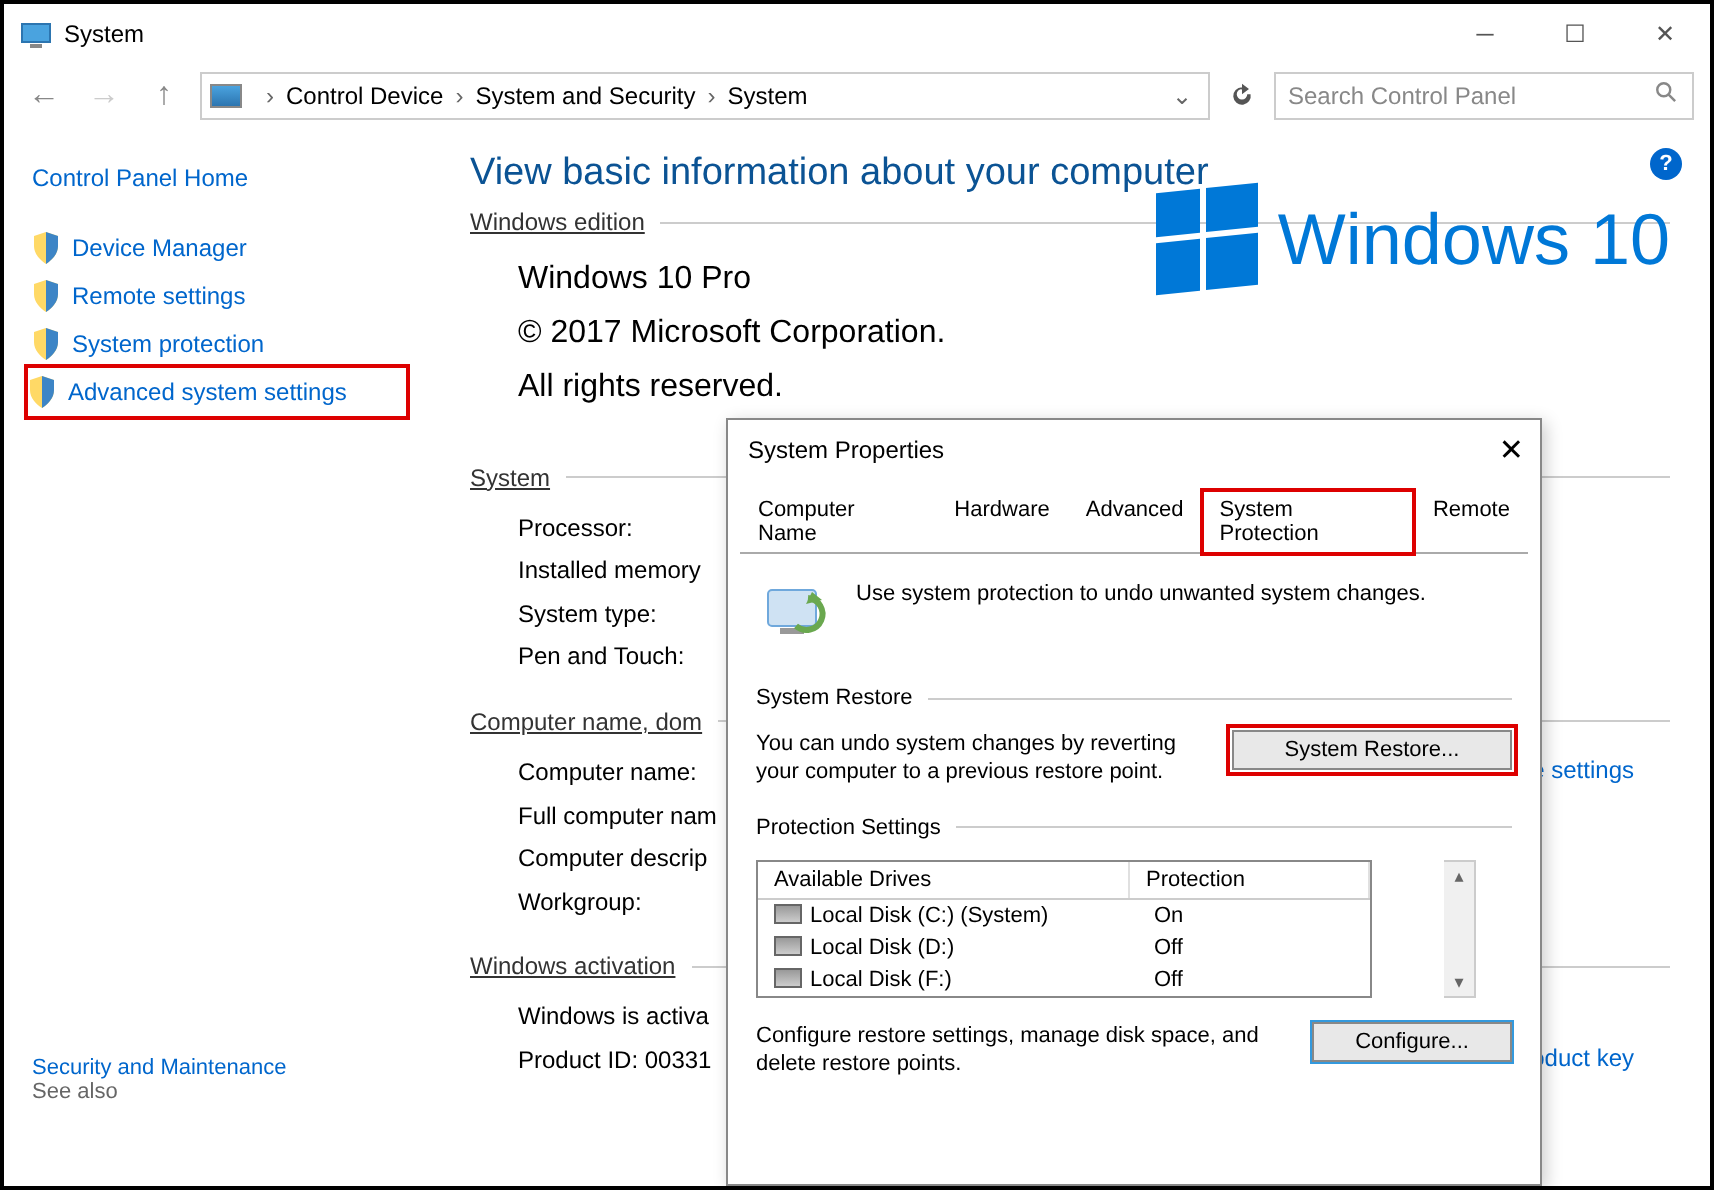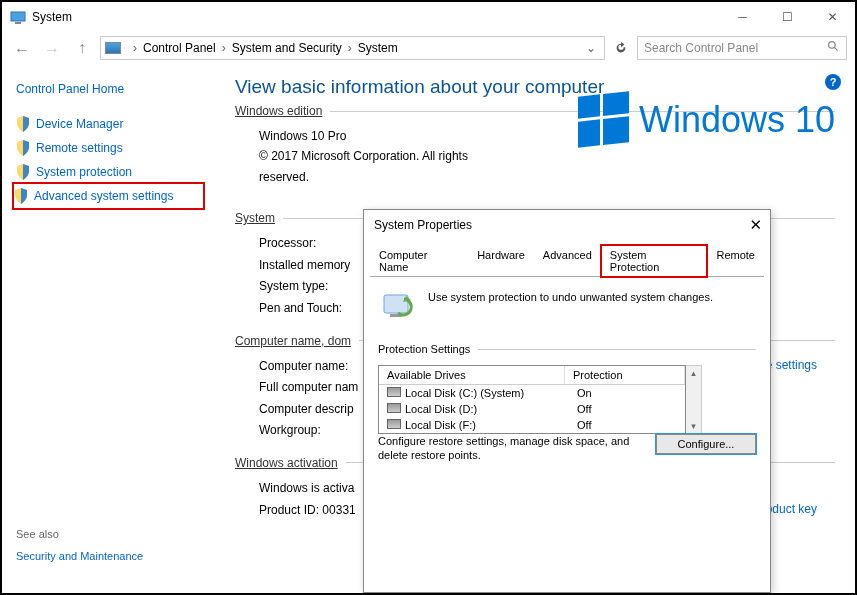--- a/index.html
+++ b/index.html
@@ -23,21 +23,21 @@
 .sidebar { width: 213px; padding: 18px 14px; font-size: 12px; }
 .sidebar .home { color: #0066cc; margin-bottom: 16px; display:block; }
 .sidebar .link { color: #0066cc; display: flex; align-items: center; padding: 4px 0; gap: 6px; text-align: right; }
 .shield { width: 14px; height: 16px; display:inline-block; }
 .highlight-red { border: 2px solid #d00; margin: -2px -4px; padding: 0px 2px; }
 .seealso { margin-top: 320px; color: #666; font-size: 11px; }
 .main { flex: 1; padding: 12px 20px; position: relative; }
 .heading { color: #0b5394; font-size: 19px; margin-bottom: 2px; }
 .section-title { font-size: 12px; color: #333; display: flex; align-items: center; margin: 6px 0 8px 0; text-decoration: underline; }
 .section-title .line { flex: 1; height: 1px; background: #ccc; margin-left: 8px; }
-.indented { margin-left: 24px; font-size: 12px; line-height: 1.7; }
+.indented { margin-left: 24px; font-size: 16px; line-height: 1.7; }
 .winlogo { position: absolute; right: 20px; top: 30px; display: flex; align-items: center; gap: 10px; }
 .winlogo .sq { display: grid; grid-template-columns: 22px 26px; grid-template-rows: 22px 26px; gap: 3px; transform: skewY(-6deg); }
 .winlogo .sq div { background: #0078d7; }
 .winlogo .txt { color: #0078d7; font-size: 36px; font-weight: 300; }
 .kv { display: flex; font-size: 12px; margin-left: 24px; line-height: 1.8; }
 .kv .k { width: 130px; }
 .changelink { color: #0066cc; font-size: 12px; position: absolute; right: 18px; }
 .dialog { position: absolute; left: 361px; top: 207px; width: 408px; height: 384px; background: #fff; border: 1px solid #888; box-shadow: 2px 2px 8px rgba(0,0,0,0.2); font-size: 12px; }
 .dlg-title { display: flex; align-items: center; padding: 6px 8px 10px 10px;}
 .dlg-title .t { flex:1; font-size: 12px; }
@@ -56,25 +56,25 @@
 .restore-row .txt { flex: 1; font-size: 11px; line-height: 1.3; }
 .btn { border: 1px solid #888; background: #e8e8e8; padding: 3px 20px; font-size: 11px; text-align: center; }
 .btn.redframe { outline: 2px solid #d00; outline-offset: 1px; }
 .btn.blueframe { outline: 1px solid #3399dd; }
 .drives-table { border: 1px solid #888; width: 308px; font-size: 11px; }
 .drives-table .hdr { display: flex; background: #fff; border-bottom: 1px solid #ccc; }
 .drives-table .hdr div { padding: 3px 8px; border-right: 1px solid #e0e0e0; }
 .drives-table .row { display: flex; padding: 2px 0; }
 .drives-table .row .c1 { width: 190px; padding-left: 8px; display:flex;align-items:flex-start;gap:4px; }
 .drives-table .row .c2 { flex:1; padding-left: 8px; }
-.drives-wrap { display:flex; }
+.drives-wrap { display:flex;gap:36px; }
 .scrollbar { width: 16px; background: #f0f0f0; border: 1px solid #ccc; border-left: none; display:flex;flex-direction:column;justify-content:space-between;align-items:center; }
 .scrollbar .arr { font-size: 9px; color: #666; line-height:14px;}
 .hdd-icon { width:14px; height:10px; background:linear-gradient(#999,#ccc); border:1px solid #666; display:inline-block; }
-.bottom-row { display:flex; gap:12px; align-items:flex-start; }
+.bottom-row { display:flex; gap:12px; align-items:flex-start; margin-top: 12px; }
 .bottom-row .txt { flex:1; font-size:11px; line-height:1.3; }
 </style>
 </head>
 <body>
 
 <div class="titlebar">
   <span class="ico">
     <svg viewBox="0 0 16 16">
         <rect x="1" y="3" width="14" height="9" fill="#4aa3df" stroke="#2c75b0"></rect>
         <rect x="5" y="13" width="6" height="2" fill="#888"></rect>
@@ -89,21 +89,21 @@
   </div>
 </div>
 
 <div class="navbar">
   <div class="navarrow">←</div>
   <div class="navarrow" style="color:#ccc">→</div>
   <div class="navarrow">↑</div>
   <div class="breadcrumb">
     <span class="monico"></span>
     <span class="sep">›</span>
-    <span>Control Panel</span>
+    <span>Control Device</span>
     <span class="sep">›</span>
     <span>System and Security</span>
     <span class="sep">›</span>
     <span>System</span>
     <span class="sp" style="flex:1"></span>
     <span style="color:#666;margin-right:4px">⌄</span>
   </div>
   <div class="refresh">
     <svg width="14" height="14" viewBox="0 0 16 16">
         <path d="M8 3a5 5 0 1 0 4.9 4H11a3 3 0 1 1-3-3V1l4 3-4 3V5z" fill="#555"></path>
@@ -147,22 +147,22 @@
       <span>System protection</span>
     </div>
     <div class="link highlight-red">
       <span class="shield"><svg viewBox="0 0 14 16">
             <path d="M7 0l6 2v5c0 4-3 7-6 9-3-2-6-5-6-9V2z" fill="#ffd966"></path>
             <path d="M7 0l6 2v5c0 4-3 7-6 9V0z" fill="#3d85c6"></path>
           </svg></span>
       <span>Advanced system settings</span>
     </div>
     <div class="seealso">
+      <div style="color:#0066cc">Security and Maintenance</div>
       <div style="margin-bottom:10px">See also</div>
-      <div style="color:#0066cc">Security and Maintenance</div>
     </div>
   </div>
 
   <div class="main">
     <div class="heading">View basic information about your computer</div>
 
     <div class="section-title">
       <span>Windows edition</span>
         <span class="line"></span>
     </div>
@@ -250,20 +250,30 @@
         <svg width="40" height="40" viewBox="0 0 40 40">
             <rect x="6" y="8" width="24" height="18" fill="#cfe2f3" stroke="#6fa8dc" rx="2"></rect>
             <rect x="12" y="27" width="12" height="3" fill="#999"></rect>
             <path d="M26 12 a8 8 0 1 1 -6 14" fill="none" stroke="#6aa84f" stroke-width="3"></path>
             <polygon points="28,9 33,13 25,15" fill="#6aa84f"></polygon>
           </svg>
       </div>
       <div style="font-size:11px;padding-top:4px">Use system protection to undo unwanted system changes.</div>
     </div>
 
+    <div class="groupbox">
+      <div class="grouptitle">
+          <span>System Restore</span>
+          <span class="line"></span>
+        </div>
+      <div class="restore-row">
+        <div class="txt">You can undo system changes by reverting your computer to a previous restore point.</div>
+        <div class="btn redframe" style="width:140px">System Restore...</div>
+      </div>
+    </div>
 
     <div class="groupbox">
       <div class="grouptitle">
           <span>Protection Settings</span>
           <span class="line"></span>
         </div>
       <div class="drives-wrap">
         <div class="drives-table">
           <div class="hdr">
             <div style="width:186px">Available Drives</div>

